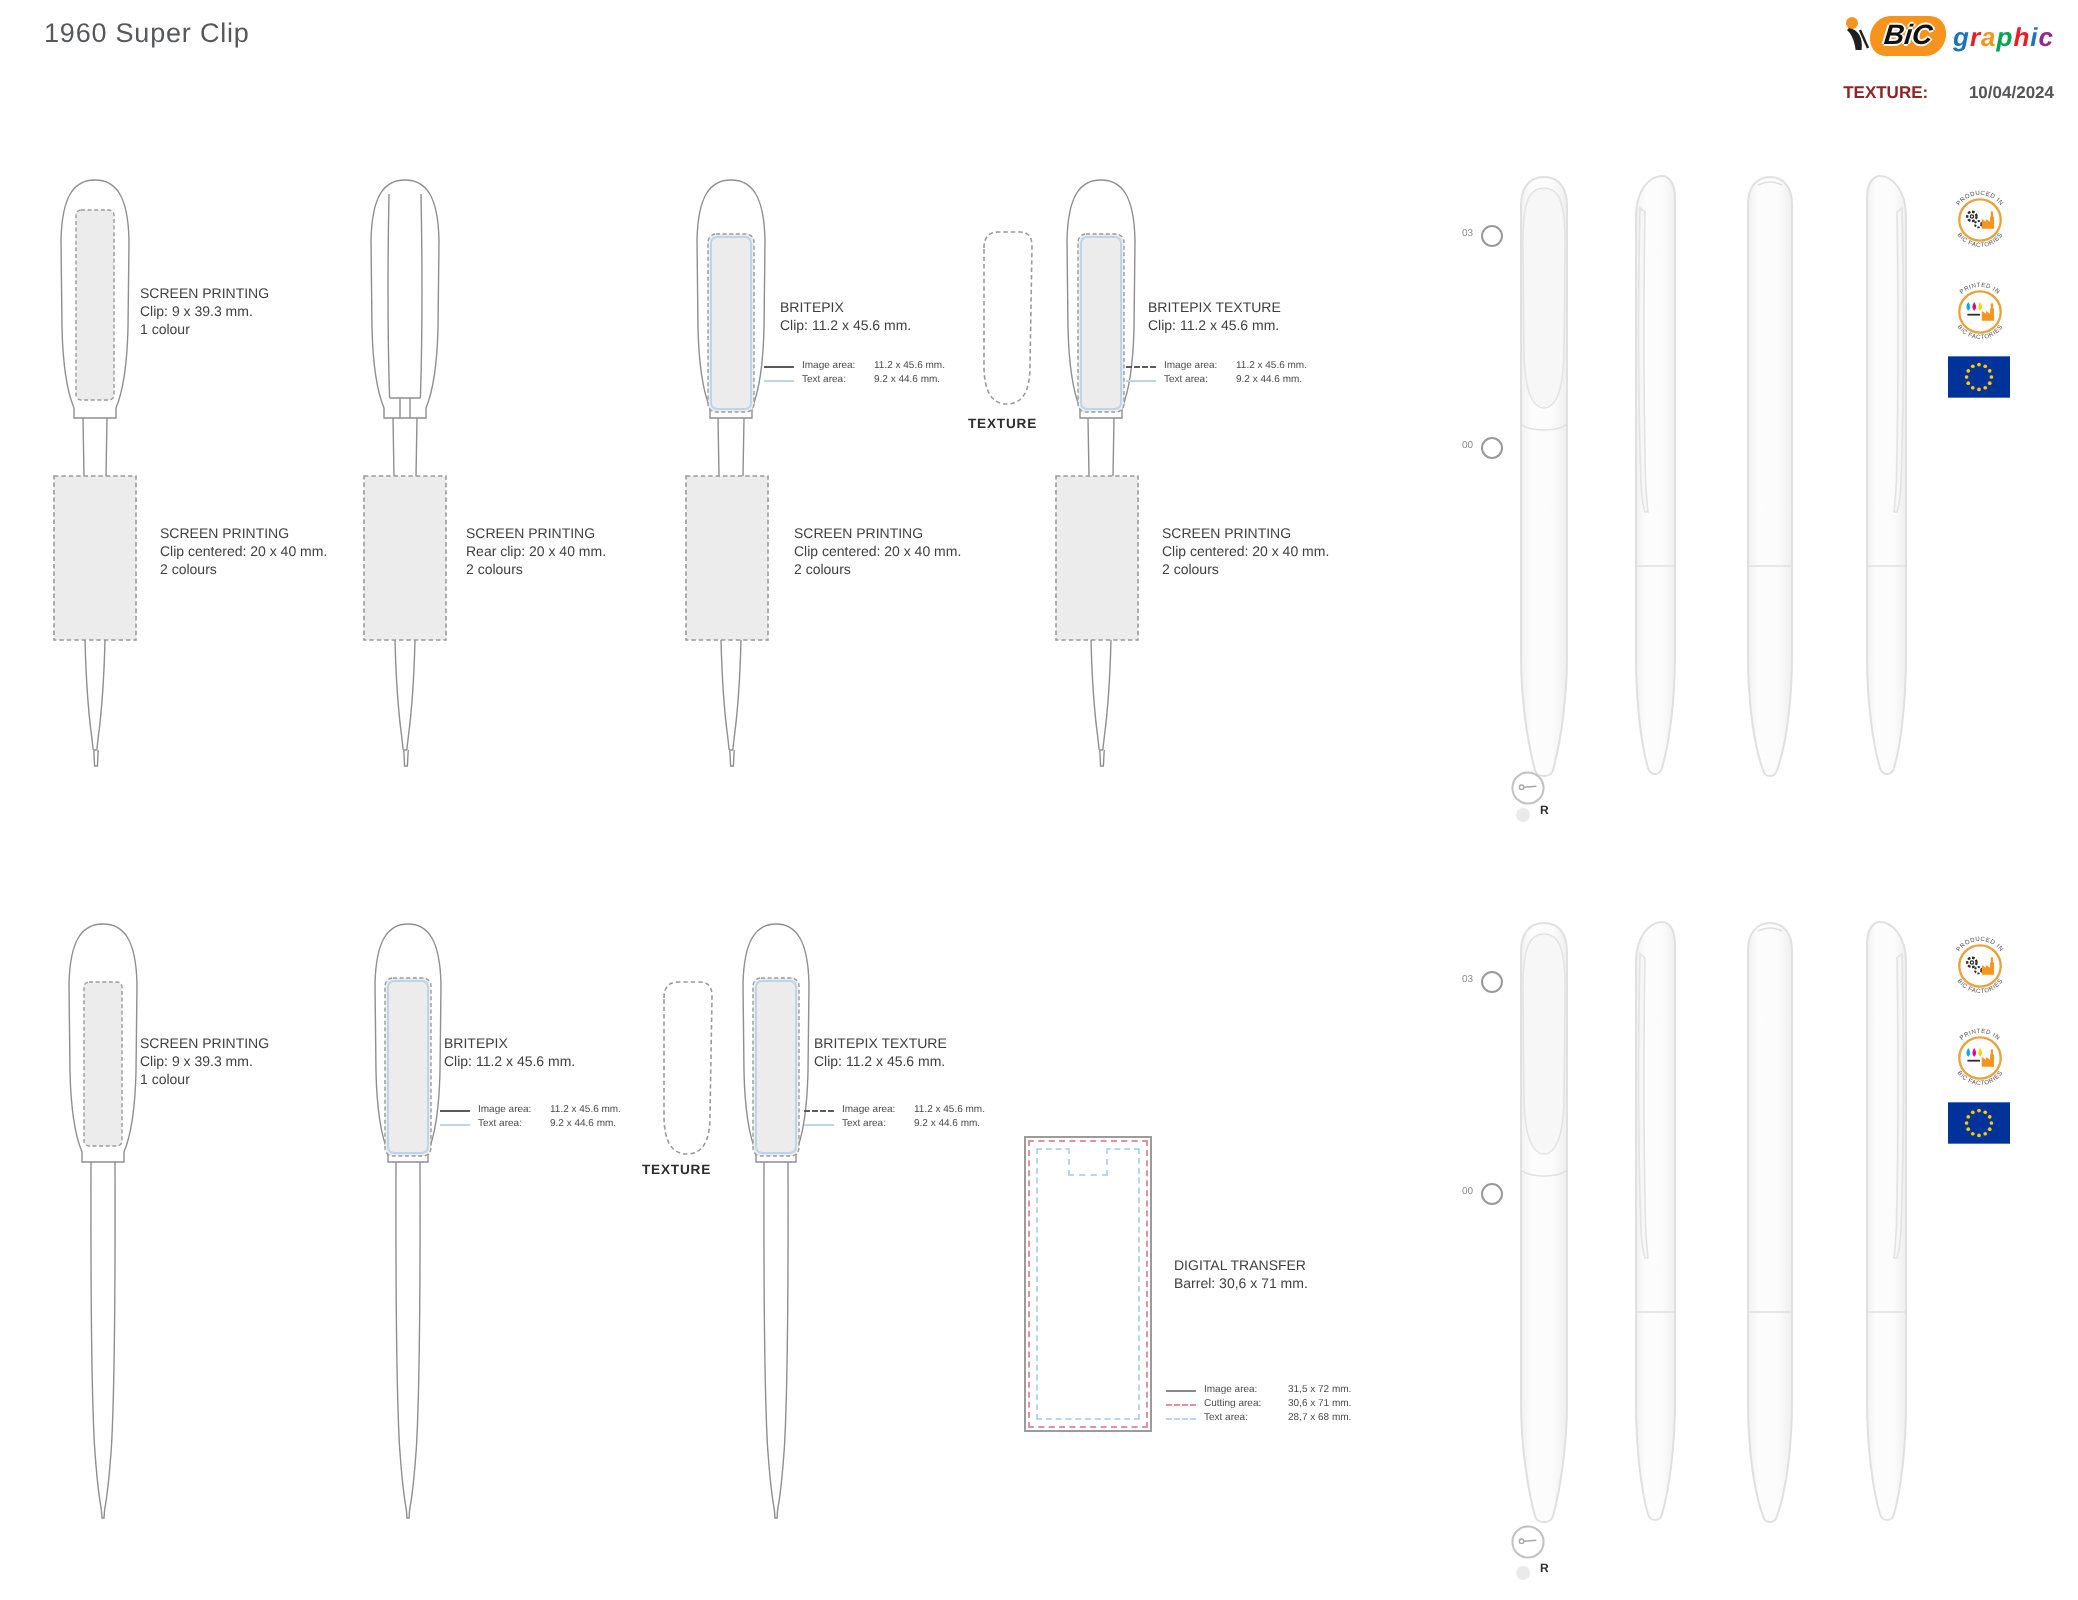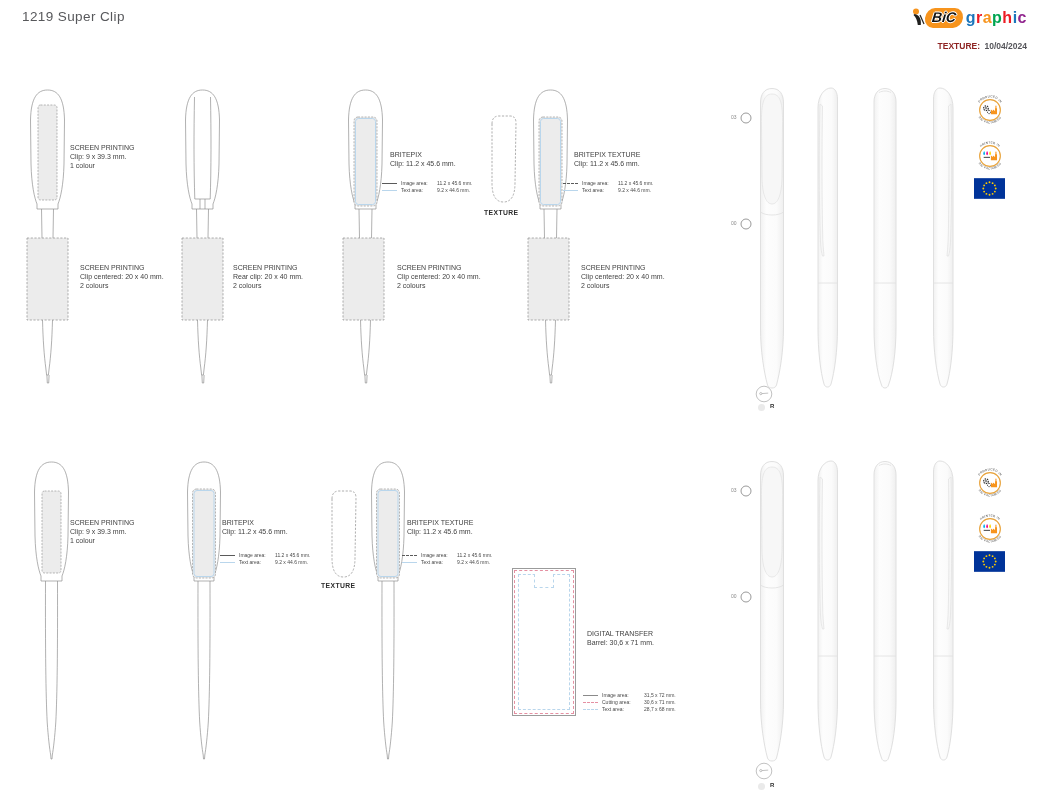--- a/index.html
+++ b/index.html
@@ -3,24 +3,24 @@
 <meta charset="utf-8">
 <style>
   *{margin:0;padding:0;box-sizing:border-box}
   html,body{width:1039px;height:800px;background:#fff;font-family:"Liberation Sans",sans-serif;position:relative;overflow:hidden}
   
   .hdr-title{position:absolute;left:22px;top:9px;font-size:13.5px;color:#57585b;letter-spacing:.4px}
   .logo{position:absolute;right:12px;top:6px;display:flex;align-items:center;height:24px}
   .bic{display:inline-block;background:#f7941d;border-radius:10px/11px;transform:skewX(-6deg);
        padding:1px 7px 2px 7px;font-size:14px;font-weight:bold;font-style:italic;color:#121212;
        text-shadow:-1px 0 #fff,1px 0 #fff,0 -1px #fff,0 1px #fff;line-height:17px}
-  .graphic{font-size:16px;font-weight:bold;margin-left:3px;letter-spacing:.5px}
+  .graphic{font-size:13px;font-weight:bold;font-style:italic;margin-left:3px;letter-spacing:.5px}
   .updated{position:absolute;right:12px;top:41px;font-size:8.5px;white-space:nowrap}
   .ulab{font-weight:bold;color:#8e2423}
-  .udate{font-weight:bold;color:#55555a;margin-left:2px}
+  .udate{font-weight:bold;color:#55555a;margin-left:18px}
   
   svg{display:block}
   .pfill{fill:#fff;stroke:#8f8f8f;stroke-width:.7}
   .pline{fill:none;stroke:#8f8f8f;stroke-width:.7}
   .parea{fill:#ececec;stroke:#9a9a9a;stroke-width:.7;stroke-dasharray:2 1.3}
   .pblue{fill:none;stroke:#b9d6ec;stroke-width:1}
   .brect{fill:#ececec;stroke:#9a9a9a;stroke-width:.8;stroke-dasharray:2.2 1.5}
   .tex{fill:none;stroke:#9a9a9a;stroke-width:.8;stroke-dasharray:2.2 1.5}
   .ppen{fill:url(#penG);stroke:#e0e0e0;stroke-width:1}
   .pdetail{fill:#f7f7f7;stroke:#e3e3e3;stroke-width:.8}
@@ -217,21 +217,21 @@
     <use href="#badge-printed" x="972" y="138" width="36" height="36"></use>
     <use href="#eu-flag" x="974" y="178" width="31" height="21"></use>
   </g>
   <g>
     <use href="#badge-produced" x="972" y="465" width="36" height="36"></use>
     <use href="#badge-printed" x="972" y="511" width="36" height="36"></use>
     <use href="#eu-flag" x="974" y="551" width="31" height="21"></use>
   </g>
 </svg>
 
-<div class="hdr-title">1219 Super Clip</div>
+<div class="hdr-title">1960 Super Clip</div>
 <div class="logo">
   <svg width="14" height="22" viewBox="0 0 14 22">
     <line x1="9" y1="8" x2="13" y2="17" stroke="#20201e" stroke-width="1.2"></line>
     <circle cx="5" cy="4.5" r="3" fill="#f7941d"></circle>
     <path d="M3.5,7 C8.5,8 10.5,12 9.8,18 L6.8,18 C6.3,13.5 4.8,10 2.5,8 Z" fill="#20201e"></path>
   </svg>
   <span class="bic">BiC</span>
   <span class="graphic"><span style="color: rgb(27, 117, 187);">g</span><span style="color: rgb(237, 28, 36);">r</span><span style="color: rgb(247, 148, 29);">a</span><span style="color: rgb(0, 165, 81);">p</span><span style="color: rgb(237, 28, 36);">h</span><span style="color: rgb(27, 117, 187);">i</span><span style="color: rgb(146, 39, 143);">c</span></span>
 </div>
 <div class="updated">

